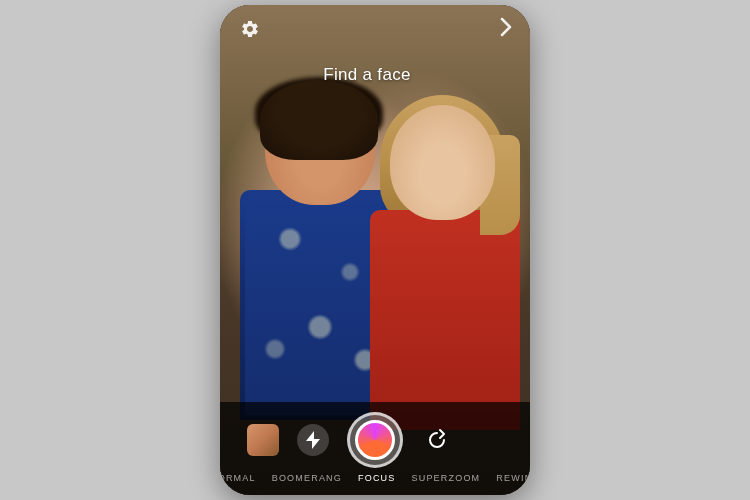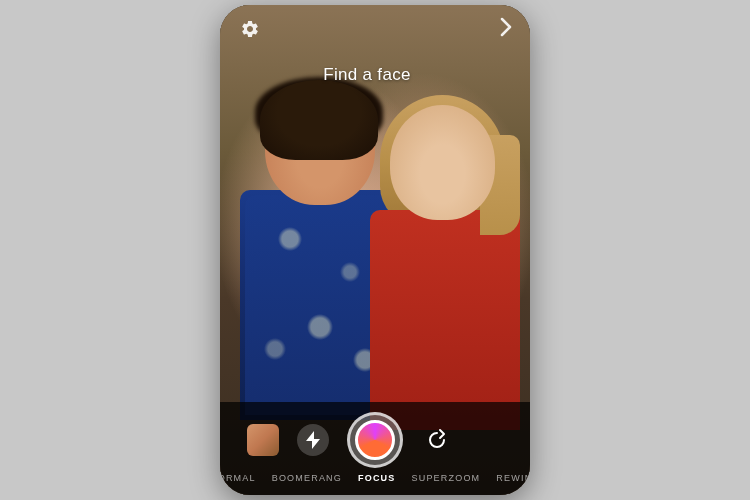--- a/index.html
+++ b/index.html
@@ -291,21 +291,21 @@
       font-size: 9px;
       letter-spacing: 1.2px;
       font-weight: 500;
       text-transform: uppercase;
       color: rgba(255,255,255,0.6);
       padding: 0 8px;
       text-align: center;
     }
     .mode-label.active {
       color: white;
-      font-weight: 700;
+      font-weight: 400;
     }
   </style>
 </head>
 <body>
 
 <div class="phone-container">
   <div class="camera-view">
 
     <div class="bg-ceiling"></div>
     <div class="photo-bg"></div>

